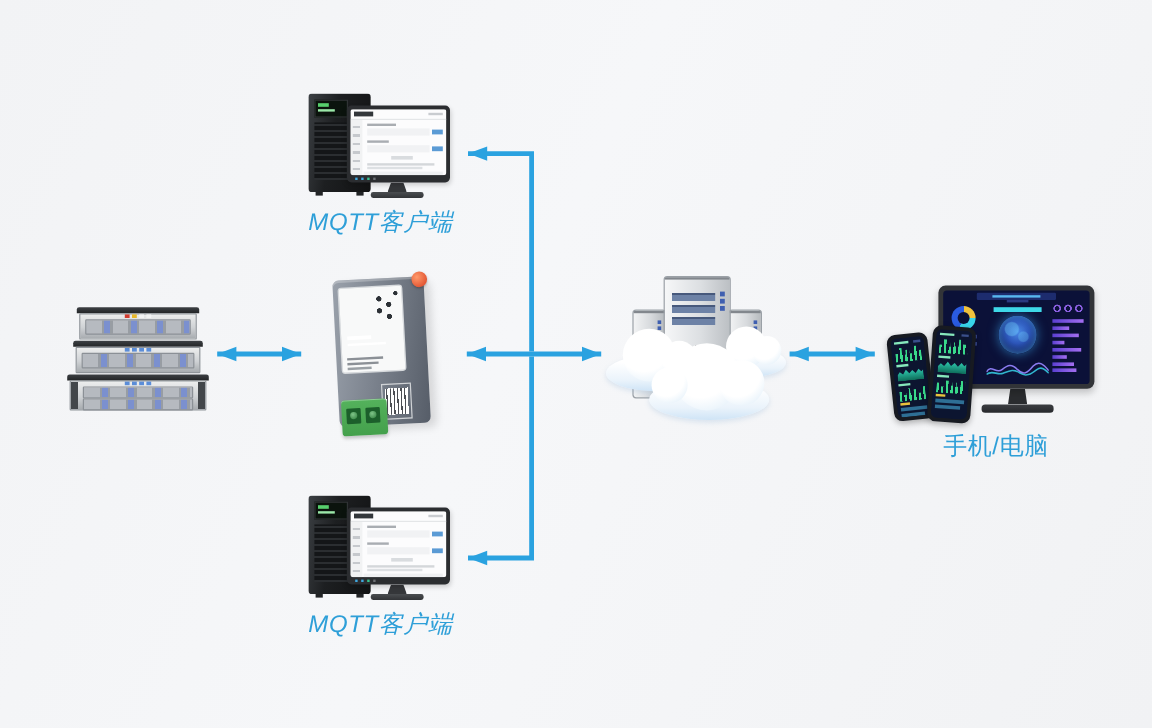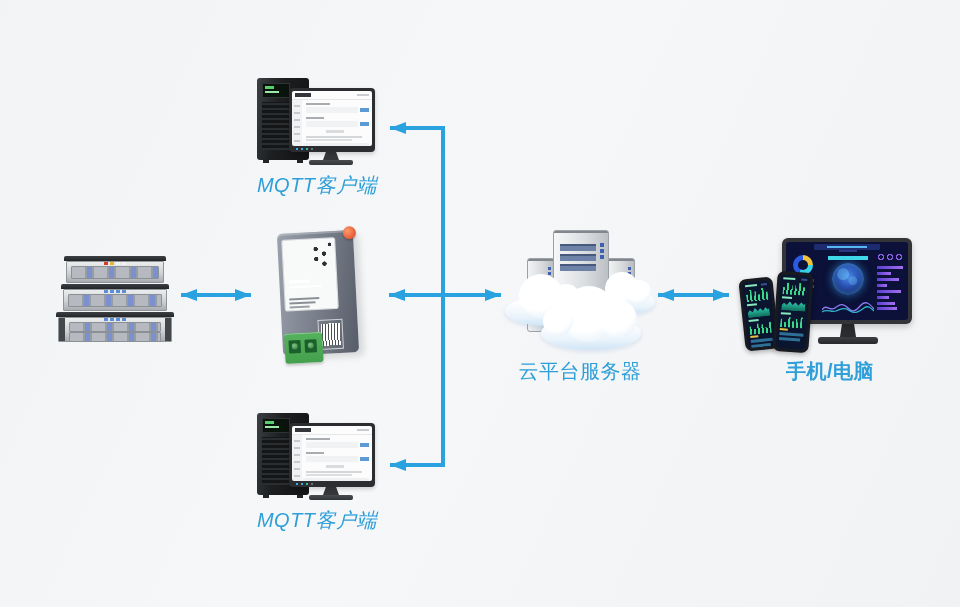--- a/index.html
+++ b/index.html
@@ -216,21 +216,21 @@
     background-size:12px 2px,6px 2px,10px 2px,10px 2px,8px 2px,calc(100% - 6px) 3px,70% 3px;}
   .ph-b{position:absolute;left:3px;right:3px;
     background:repeating-linear-gradient(90deg,var(--c-phone-chart-green,#39D98A) 0 2px,transparent 2px 4px);}
   .ph-b1{top:7px;height:13px;
     clip-path:polygon(0 100%,0 45%,12% 45%,12% 10%,26% 10%,26% 55%,40% 55%,40% 25%,54% 25%,54% 50%,68% 50%,68% 5%,82% 5%,82% 35%,100% 35%,100% 100%);}
   .ph-b2{top:41px;height:12px;
     clip-path:polygon(0 100%,0 30%,14% 30%,14% 55%,28% 55%,28% 12%,42% 12%,42% 45%,56% 45%,56% 22%,70% 22%,70% 50%,84% 50%,84% 8%,100% 8%,100% 100%);}
   .ph-a{position:absolute;left:3px;right:3px;top:25px;height:11px;
     background:linear-gradient(180deg,#34dcc0,#0e6b58);
     clip-path:polygon(0 55%,10% 30%,22% 50%,34% 15%,46% 45%,58% 22%,70% 48%,82% 18%,92% 40%,100% 25%,100% 100%,0 100%);}
-  .devgrp .grp-label{top:122px;font-weight:bold;}
+  .devgrp .grp-label{top:122px;}
 </style>
 </head>
 <body>
 
 <div class="canvas">
 
   <svg class="arrows" width="960" height="607" viewBox="0 0 960 607">
     <defs>
       <marker id="ahL" viewBox="0 0 18 14" markerWidth="18" markerHeight="14" markerUnits="userSpaceOnUse" refX="1" refY="7" orient="0">
         <path d="M17,1 L1,7 L17,13 Z"></path>
@@ -326,21 +326,20 @@
 
   <div class="cloudgrp">
     <div class="sv sv-sm sv-l"></div>
     <div class="sv sv-big"></div>
     <div class="sv sv-sm sv-r"></div>
     <div class="cl cl3"></div>
     <div class="cl cl1"></div>
     <div class="cl cl2">
         <div class="p"></div>
       </div>
-    <div class="grp-label">云平台服务器</div>
   </div>
 
   <div class="devgrp">
     <div class="pc-neck"></div>
     <div class="pc-base"></div>
     <div class="pc-monitor">
       <div class="pc-screen">
         <div class="db-title"></div>
         <div class="db-donut"></div>
         <div class="db-stats"></div>

